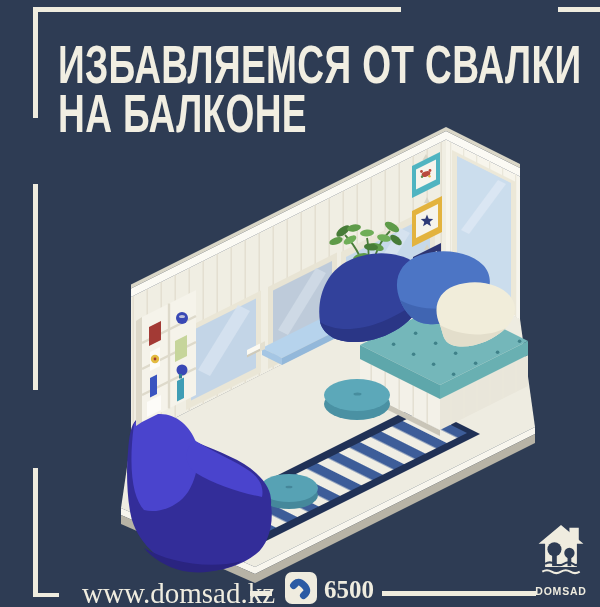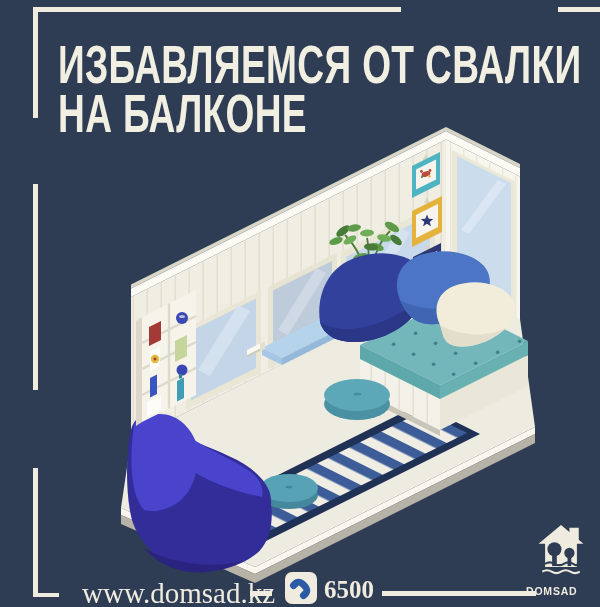--- a/index.html
+++ b/index.html
@@ -9,21 +9,21 @@
   .title{position:absolute;left:30px;top:40px;color:#f1eee2;font-weight:700;
          font-size:53px;line-height:49px;letter-spacing:.5px;white-space:nowrap;}
   .title .ln{transform:scaleX(.70);transform-origin:left center;}
   .scene{position:absolute;left:0;top:0;}
   .site{position:absolute;left:54px;top:577px;color:#efecdf;font-family:"Liberation Serif",serif;
         font-size:29px;white-space:nowrap;}
   .phone-num{position:absolute;left:296px;top:576px;color:#efecdf;font-family:Liberation Serif, serif;
         font-weight:700;font-size:25px;}
   .phone-box{position:absolute;left:257px;top:572px;width:32px;height:32px;}
   .logo{position:absolute;left:502px;top:524px;width:62px;height:58px;}
-  .logo-label{position:absolute;left:498px;top:585px;width:70px;text-align:left;color:#efecdf;
+  .logo-label{position:absolute;left:498px;top:585px;width:70px;text-align:center;color:#efecdf;
         font-size:10.5px;font-weight:700;letter-spacing:.8px;}
 </style>
 </head>
 <body>
 
 <div id="canvas">
 
   <div class="bseg" style="left:5px;top:7px;width:368px;height:4.5px;"></div>
   <div class="bseg" style="left:530px;top:7px;width:63px;height:4.5px;"></div>
   <div class="bseg" style="left:588.5px;top:7px;width:4.5px;height:121px;"></div>

